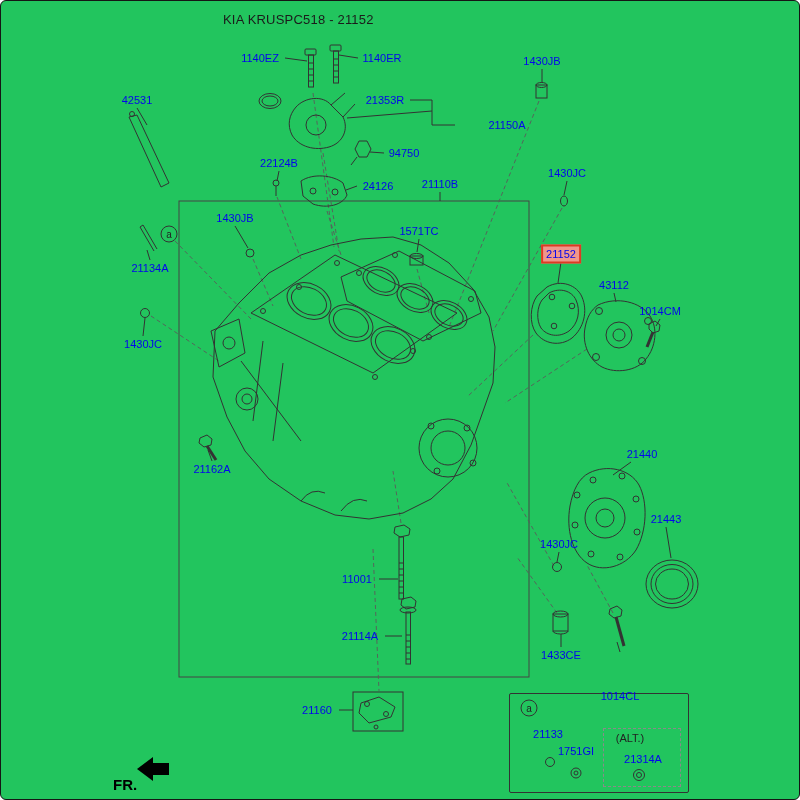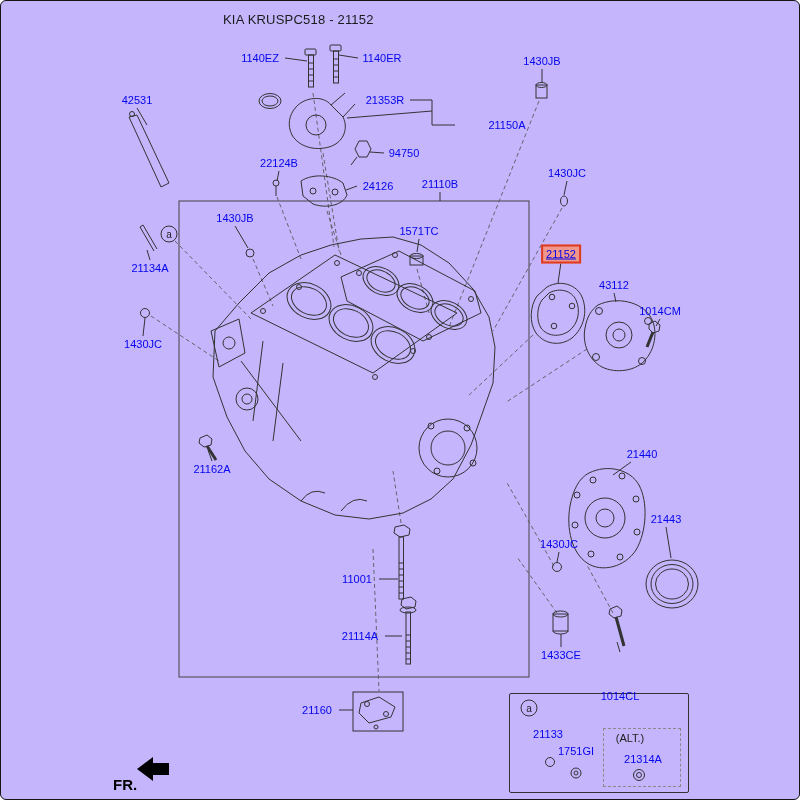--- a/index.html
+++ b/index.html
@@ -1,32 +1,32 @@
 <!DOCTYPE html>
 <html style="--label-color: #0404ee; --highlight-bg: #f0968b; --highlight-border: #dd3a22; --line-color: #333333;"><head>
 <meta charset="utf-8">
 <style>
   html,body{margin:0;padding:0;background:#fff;}
   .page{
     position:relative;width:798px;height:798px;margin:0 auto;
-    border:1.5px solid #151515;border-radius:6px;background:#c4b5fd;
+    border:1.5px solid #151515;border-radius:6px;background:#22c55e;
     font-family:"Liberation Sans", sans-serif;overflow:hidden;
   }
   svg.linework{position:absolute;left:0;top:0;z-index:1;}
   .txt{position:absolute;z-index:3;white-space:nowrap;}
   .title{color:#1b1b1b;font-size:13px;letter-spacing:.2px;}
   .plabel{
     color:var(--label-color,#0404ee);font-size:11px;
     transform:translate(-50%,-50%);cursor:pointer;
   }
   .plabel.dark{color:#222;text-align:right;}
   .plabel.hl{
     background:var(--highlight-bg,#f0958a);
     border:2px solid var(--highlight-border,#dd3a22);
-    padding:0 3px;line-height:15px;text-decoration:underline;
+    padding:0 3px;line-height:15px;
   }
   .marker{
     position:absolute;z-index:3;width:15px;height:15px;border:1px solid #333;
     border-radius:50%;text-align:center;line-height:15px;font-size:10px;color:#222;
     transform:translate(-50%,-50%);background:transparent;
   }
   .legendbox{
     position:absolute;z-index:2;border:1.3px solid #333;border-radius:2px;
     background:transparent;
   }

